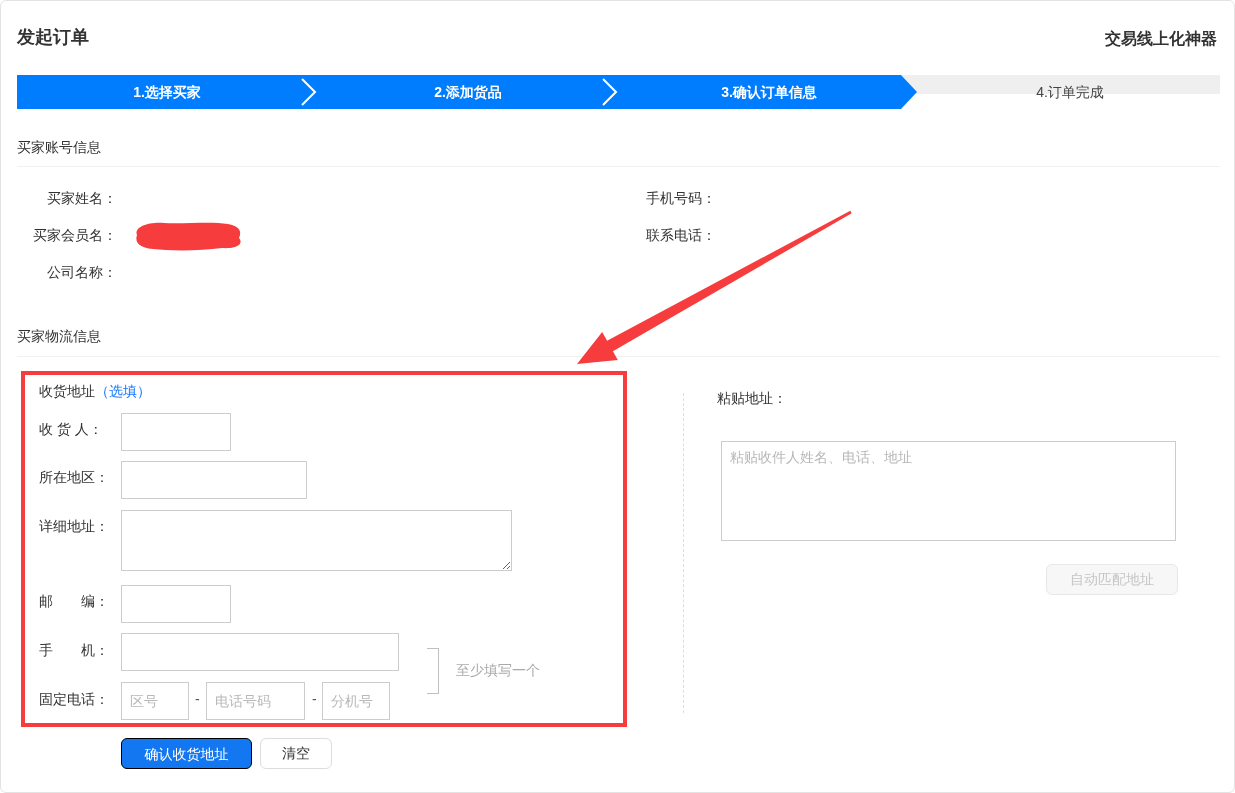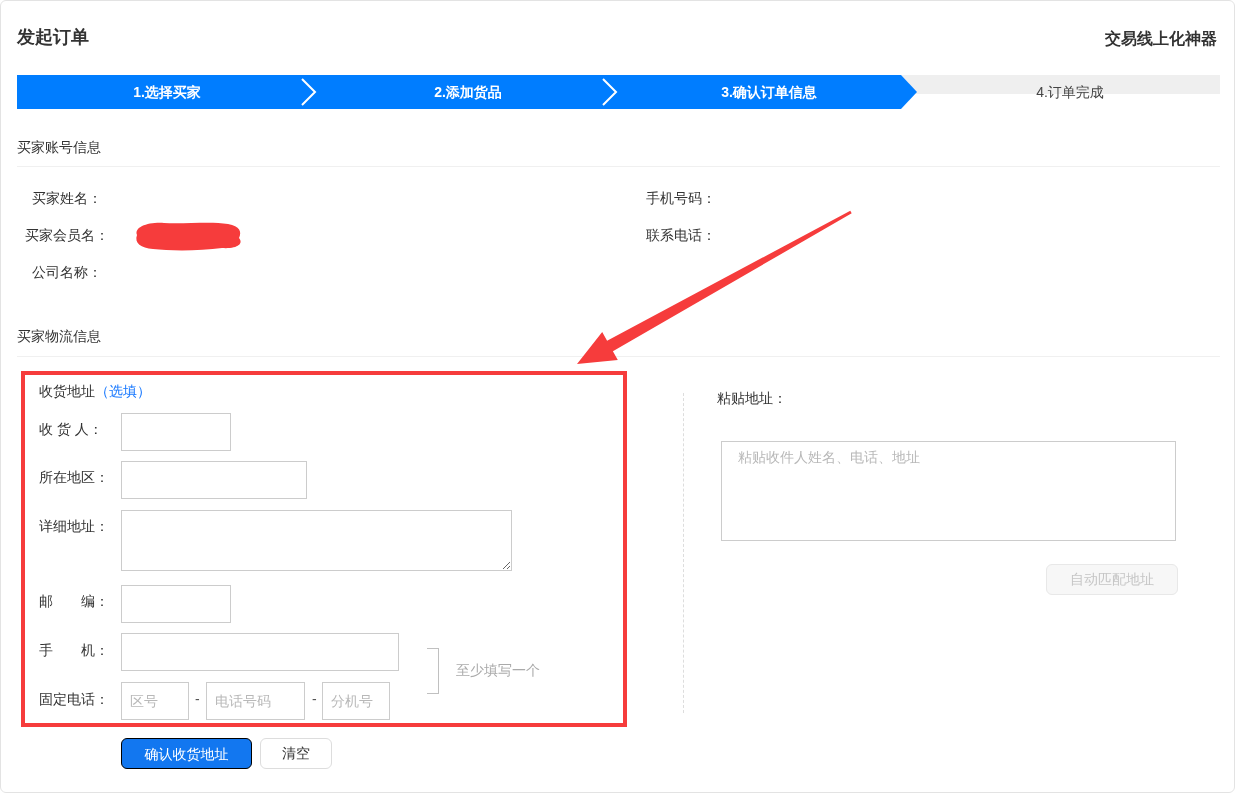--- a/index.html
+++ b/index.html
@@ -60,21 +60,21 @@
 
   
   .section-title { left: 16px; font-size: 14px; color: #333; }
   .divider {
     left: 16px; width: 1203px; height: 0;
     border-top: 1px solid #f0f0f0;
   }
 
   
   .acct-label {
-    width: 100px; text-align: center;
+    width: 100px; text-align: right;
     color: #333;
   }
   .acct-value { color: #333; margin-top: 36px; }
 
   
   .red-box {
     left: 20px; top: 370px;
     width: 606px; height: 356px;
     border: 4px solid #f63c3c;
     pointer-events: none;
@@ -90,21 +90,21 @@
   .text-input {
     border: 1px solid #ccc;
     background: #fff;
     font-family: "Liberation Sans", sans-serif;
     font-size: 14px;
     color: #333;
     padding: 18px 8px;
     outline: none;
   }
   .text-input::placeholder { color: #b8b8b8; }
-  textarea.text-input { padding: 6px 16px; line-height: 1.4; }
+  textarea.text-input { padding: 6px 8px; line-height: 1.4; }
 
   .dash-sep { color: #555; }
 
   .hint-bracket {
     left: 426px; top: 647px;
     width: 12px; height: 46px;
     border-top: 1px solid #c0c0c0;
     border-right: 1px solid #c0c0c0;
     border-bottom: 1px solid #c0c0c0;
   }

